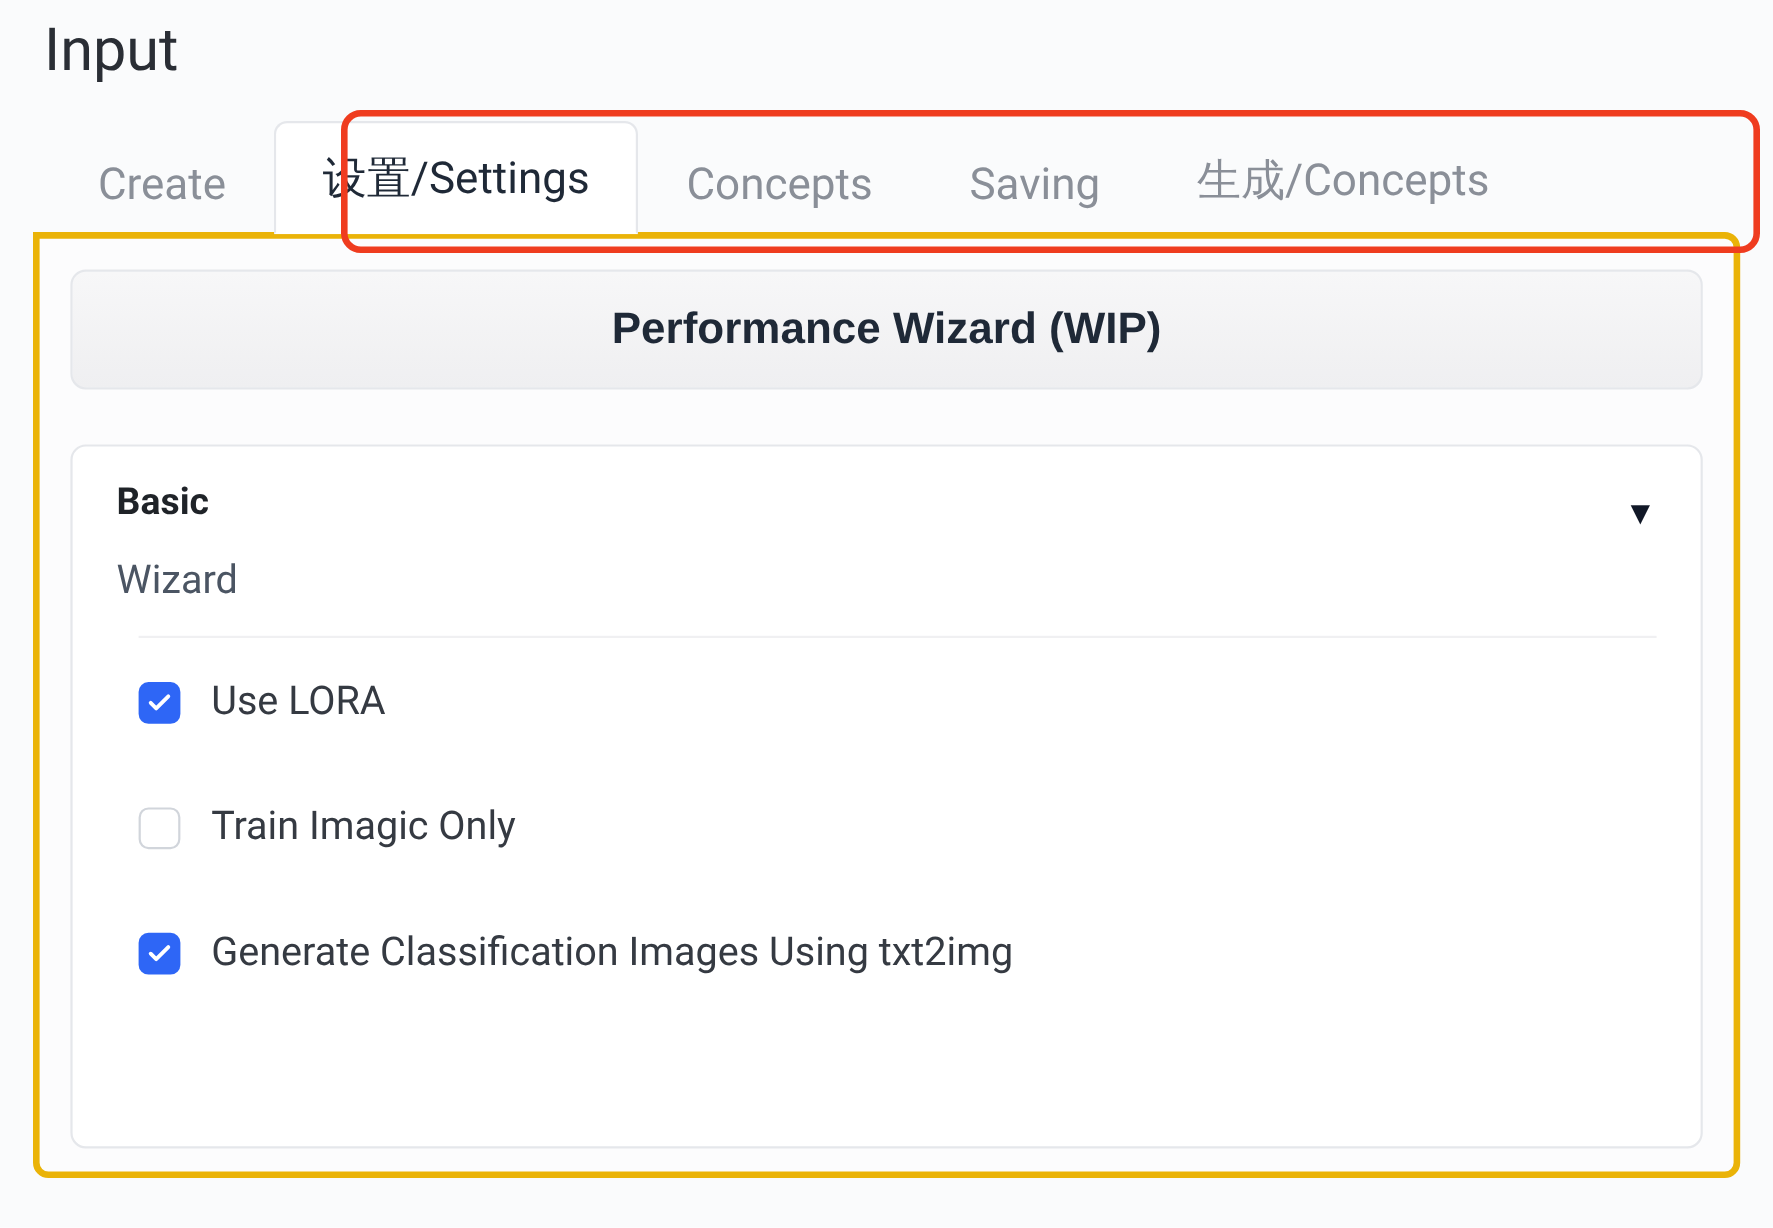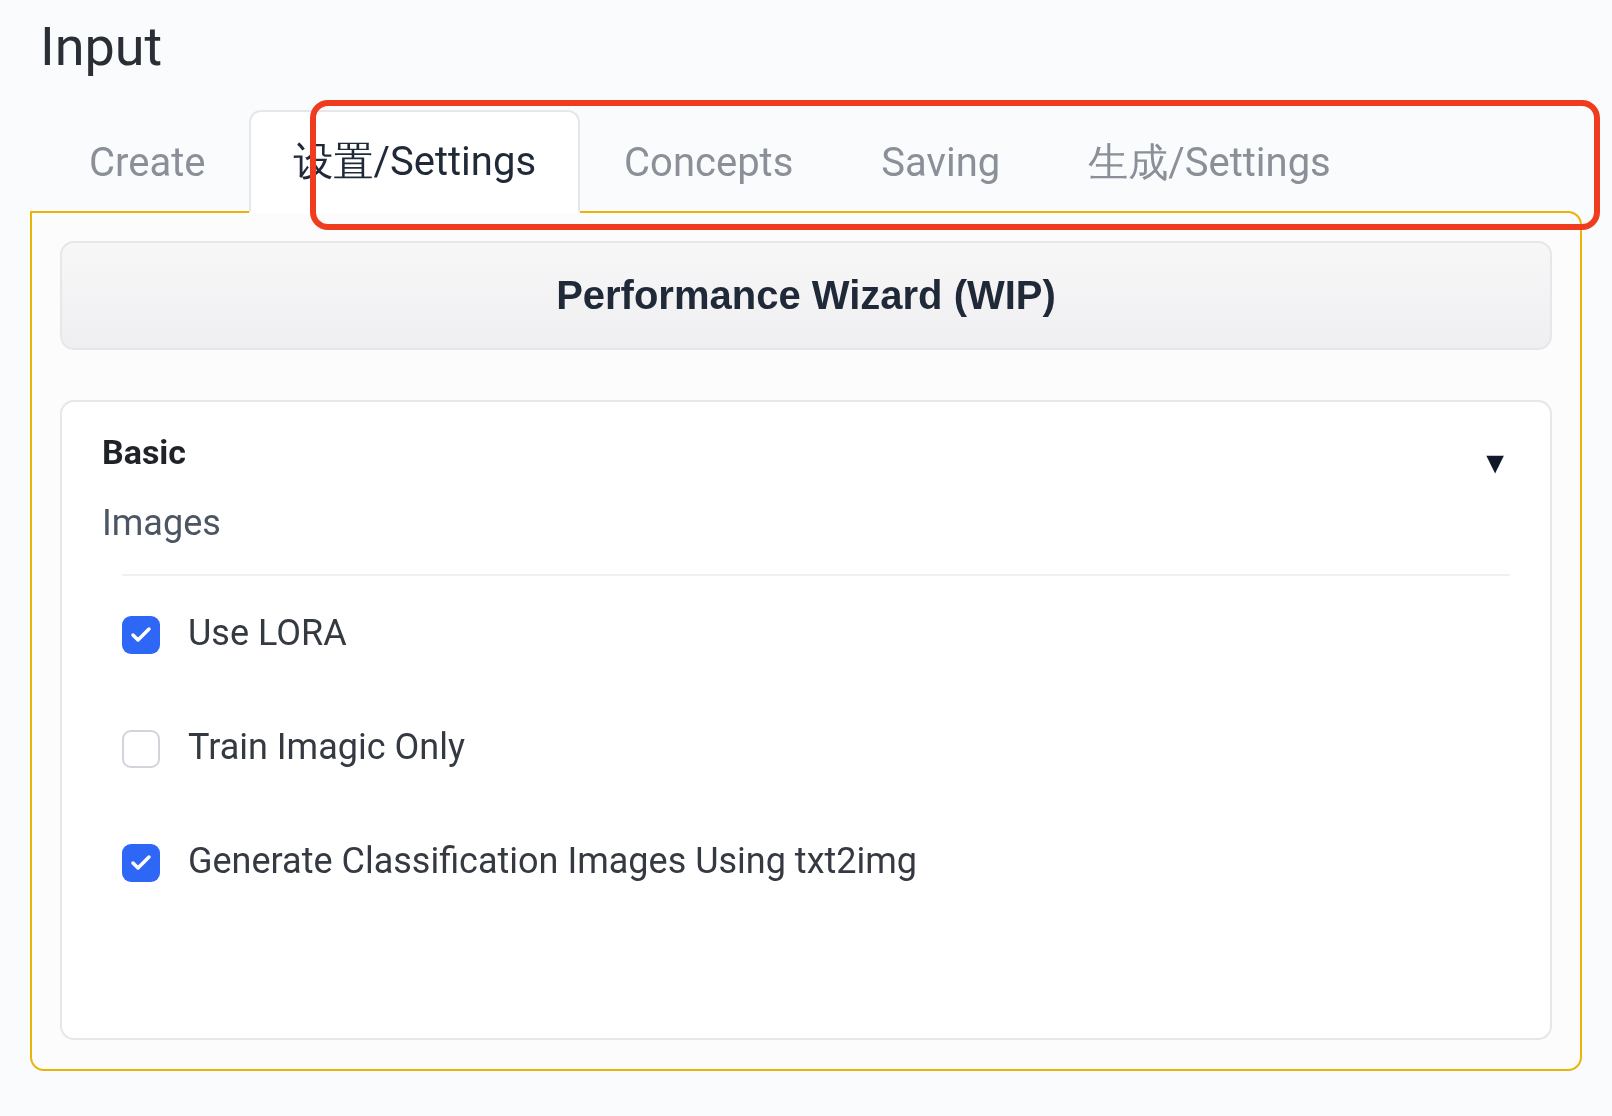--- a/index.html
+++ b/index.html
@@ -11,21 +11,21 @@
     padding: 0 30px 0 30px;
   }
   .section-title {
     font-size: 54px;
     font-weight: 400;
     color: #2a2e35;
     margin: 15px 0 30px 10px;
   }
   .tabs {
     display: flex;
-    align-items: center;
+    align-items: flex-end;
     gap: 0;
     position: relative;
     margin-left: 15px;
   }
   .tab {
     padding: 22px 42px;
     font-size: 40px;
     color: #8a8f98;
     border: 2px solid transparent;
     border-bottom: none;
@@ -47,21 +47,21 @@
     left: 265px;
     top: -8px;
     width: 1290px;
     height: 130px;
     border: 6px solid #ef3c1f;
     border-radius: 18px;
     pointer-events: none;
     z-index: 5;
   }
   .panel {
-    border: 2px solid #eab308;
+    border: 6px solid #eab308;
     border-radius: 0 14px 14px 14px;
     background: #fcfcfd;
     padding: 28px 28px 0 28px;
     min-height: 860px;
   }
   .wizard-btn {
     width: 100%;
     padding: 30px 0;
     font-size: 40px;
     font-weight: 700;
@@ -137,34 +137,34 @@
 </head>
 <body>
 
 <div class="section-title">Input</div>
 
 <div class="tabs">
   <div class="tab">Create</div>
   <div class="tab active">设置/Settings</div>
   <div class="tab">Concepts</div>
   <div class="tab">Saving</div>
-  <div class="tab">生成/Settings</div>
+  <div class="tab">生成/Concepts</div>
   <div class="highlight-box"></div>
 </div>
 
 <div class="panel">
 
   <button class="wizard-btn">Performance Wizard (WIP)</button>
 
   <div class="card">
     <div class="hdr">
       <h3>Basic</h3>
       <span class="collapse-icon">▼</span>
     </div>
-    <div class="subheader">Images</div>
+    <div class="subheader">Wizard</div>
 
     <div class="options">
 
       <div class="option-row">
         <span class="cb checked">
           <svg viewBox="0 0 24 24">
               <path d="M4 12l5 5L20 6" stroke="#ffffff" stroke-width="3.5" fill="none" stroke-linecap="round" stroke-linejoin="round"></path>
             </svg>
         </span>
         <span class="option-label">Use LORA</span>

